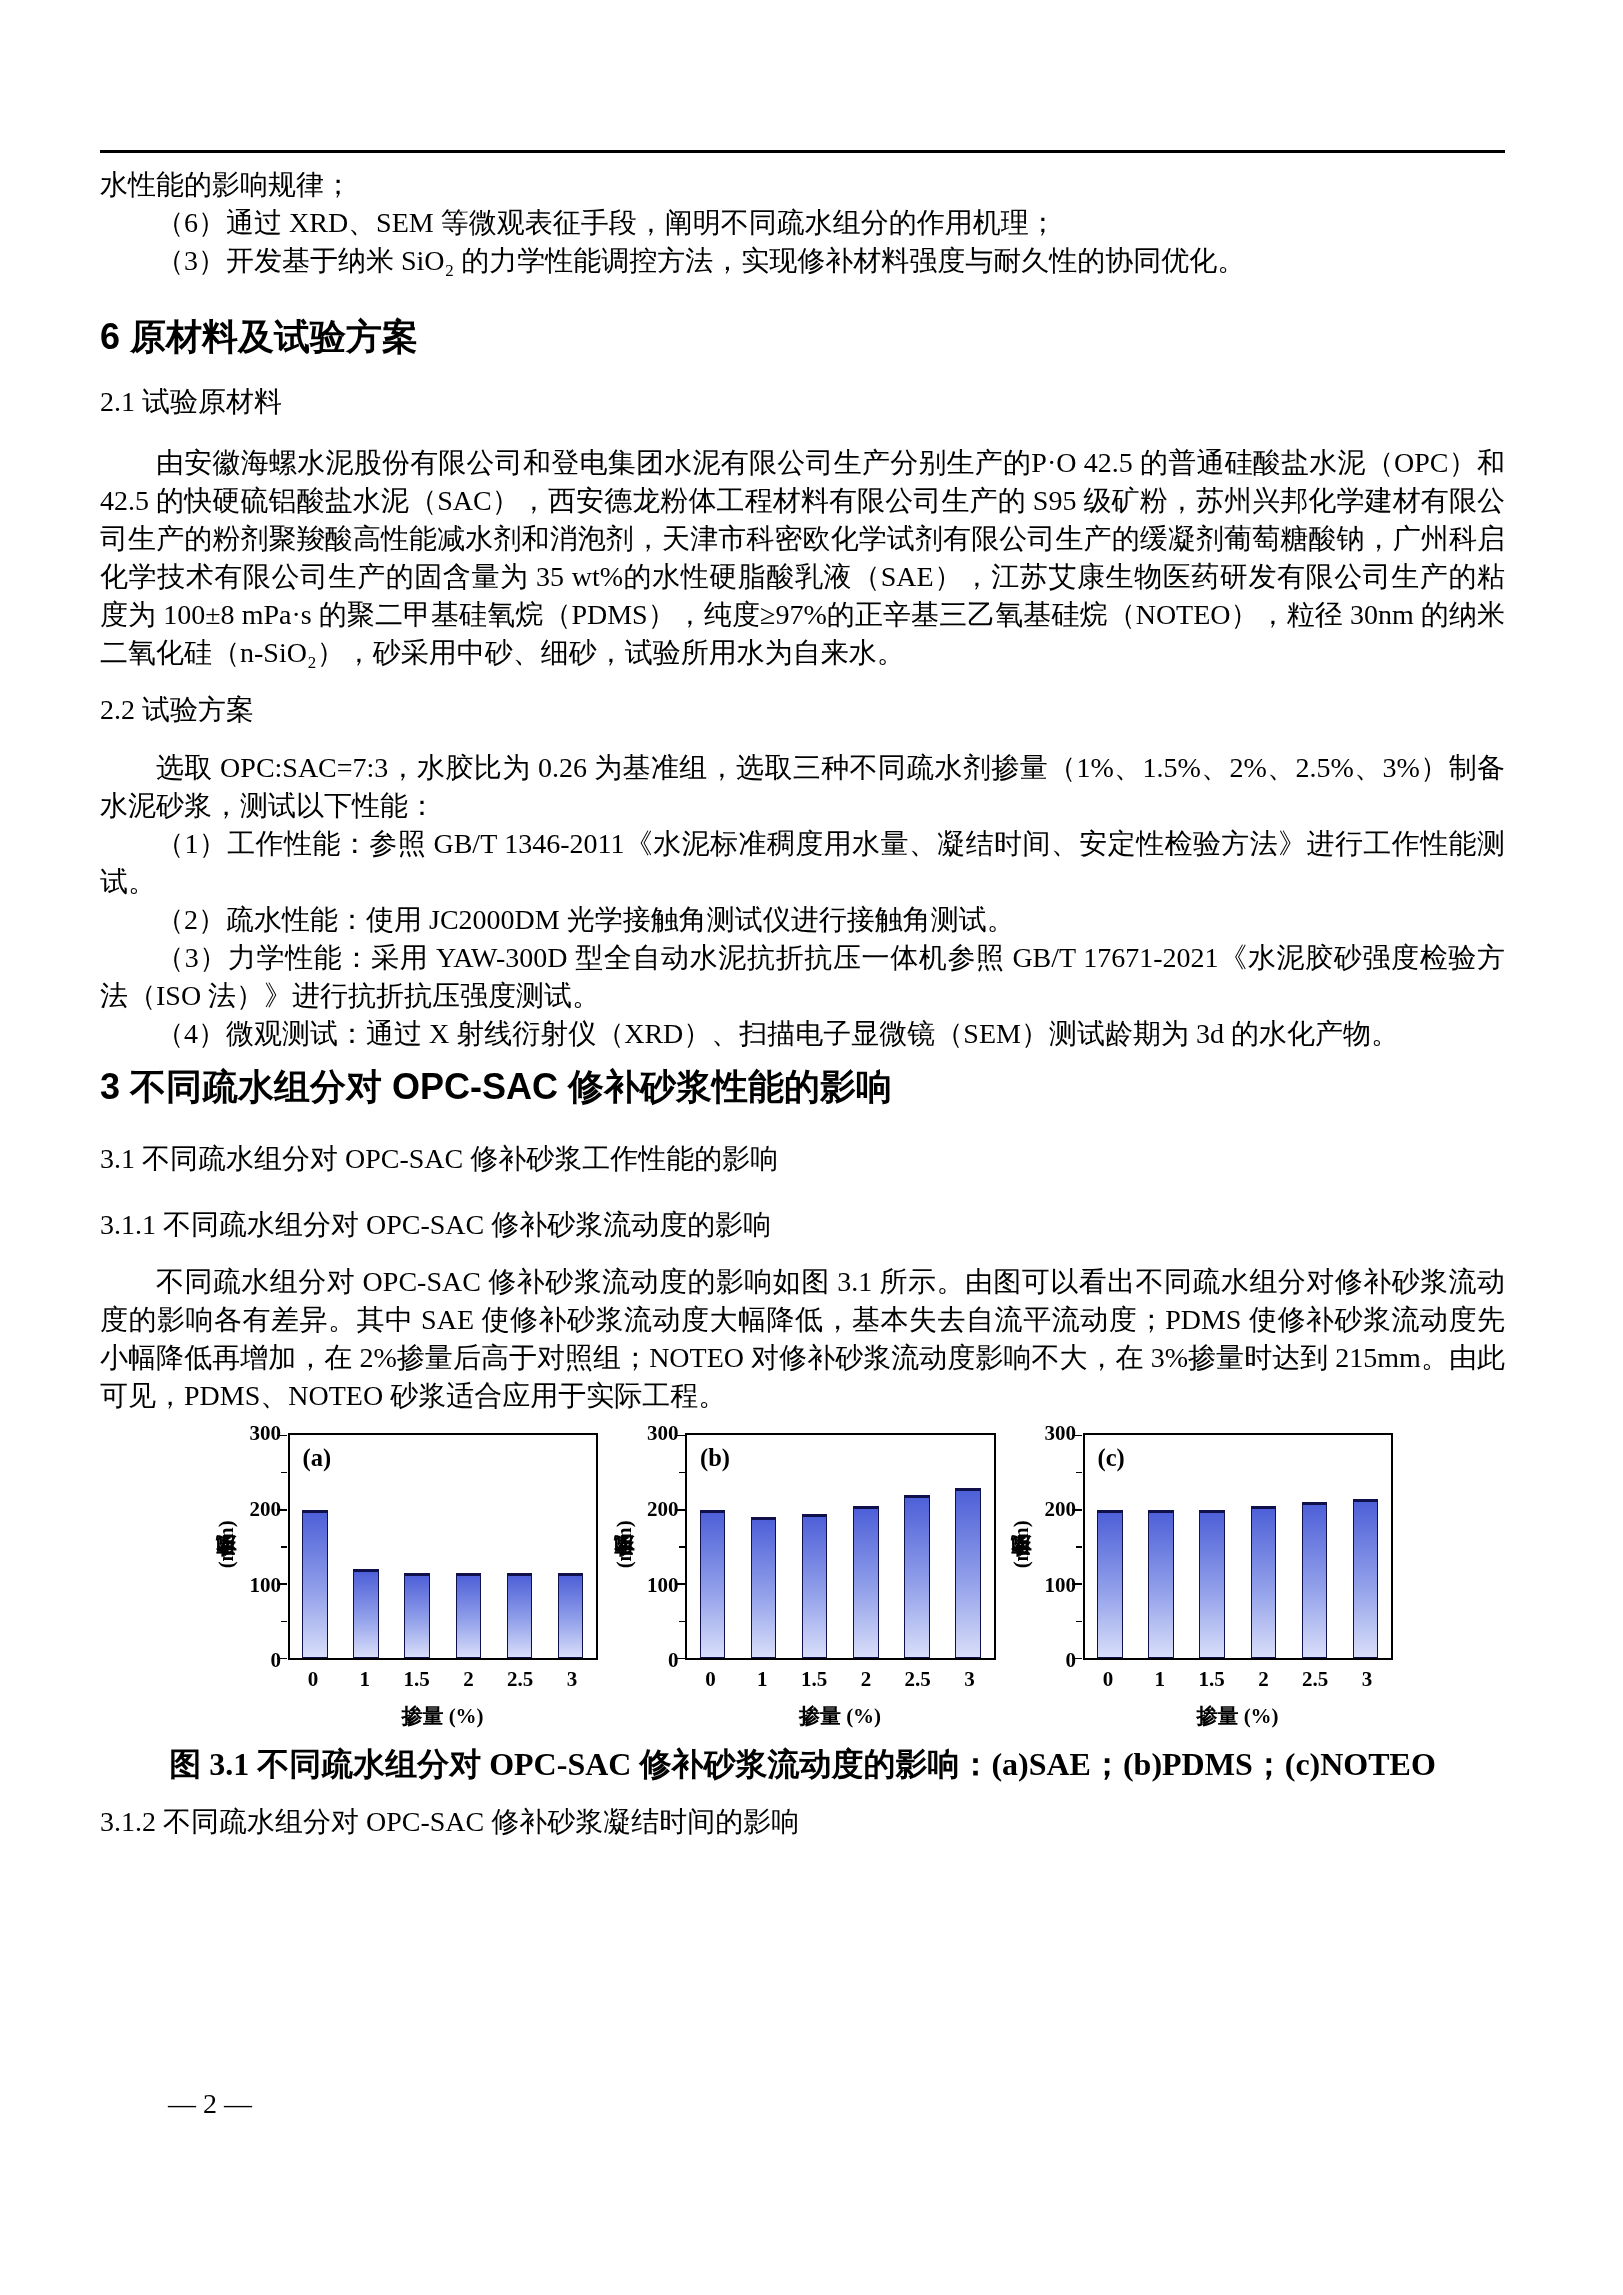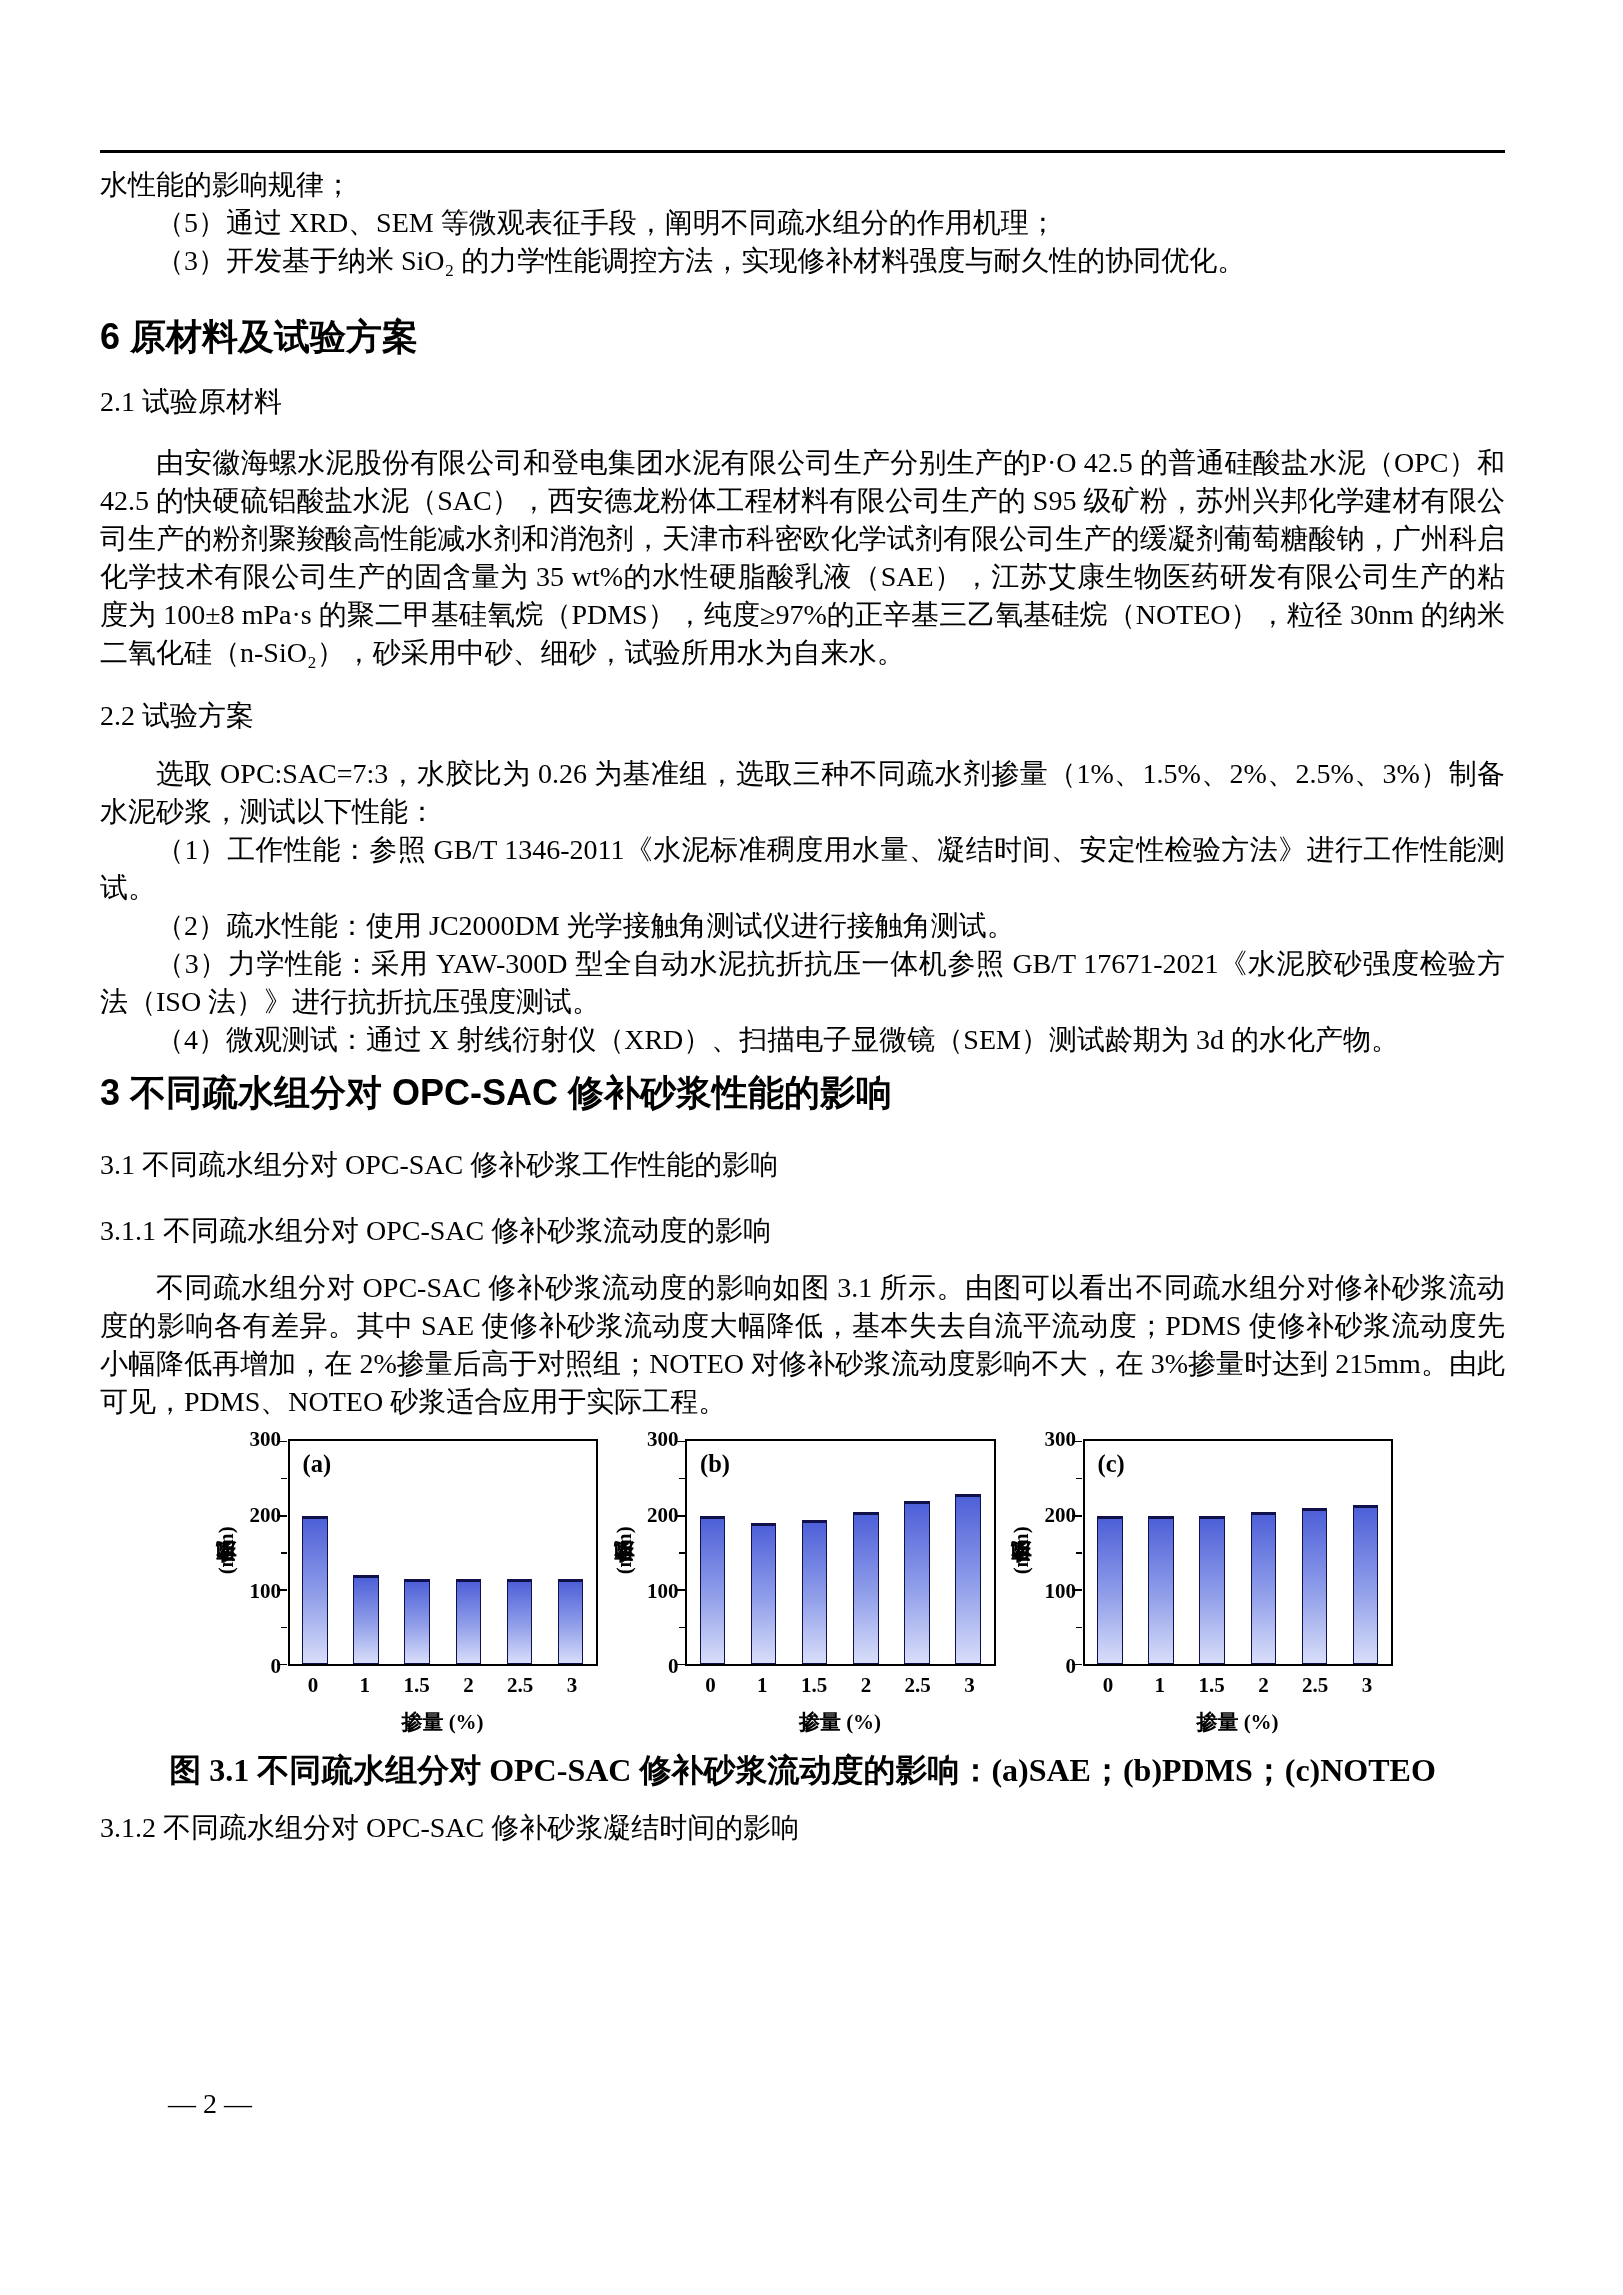--- a/index.html
+++ b/index.html
@@ -39,21 +39,21 @@
   h2.h-minor {
     font-size: 28px;
     font-weight: normal;
     line-height: 38px;
     margin: 0;
     font-family: "Liberation Serif", "DejaVu Serif", serif;
   }
   #sec2-title   { margin-top: 34px; }
   #sec21-title  { margin-top: 23px; }
   #para-materials { margin-top: 23px; }
-  #sec22-title  { margin-top: 25px; }
+  #sec22-title  { margin-top: 19px; }
   #para-plan    { margin-top: 19.6px; }
   #sec3-title   { margin-top: 11.5px; }
   #sec31-title  { margin-top: 29.5px; }
   #sec311-title { margin-top: 28px; }
   #para-fluidity{ margin-top: 19.6px; }
   #sec312-title { margin-top: 18px; }
   #para-setting { margin-top: 19.6px; }
 
   
   .figure-row {
@@ -165,21 +165,21 @@
   }
 </style>
 </head>
 <body>
 
 <div class="page">
 
   <div class="header-rule"></div>
 
   <p class="body noindent first-after-rule">水性能的影响规律；</p>
-  <p class="body">（5）通过 XRD、SEM 等微观表征手段，阐明不同疏水组分的作用机理；</p>
+  <p class="body">（6）通过 XRD、SEM 等微观表征手段，阐明不同疏水组分的作用机理；</p>
   <p class="body">（3）开发基于纳米 SiO₂ 的力学性能调控方法，实现修补材料强度与耐久性的协同优化。</p>
 
   <h1 class="h-major" id="sec2-title">6 原材料及试验方案</h1>
 
   <h2 class="h-minor" id="sec21-title">2.1 试验原材料</h2>
 
   <p class="body" id="para-materials">由安徽海螺水泥股份有限公司和登电集团水泥有限公司生产分别生产的P·O 42.5 的普通硅酸盐水泥（OPC）和 42.5 的快硬硫铝酸盐水泥（SAC），西安德龙粉体工程材料有限公司生产的 S95 级矿粉，苏州兴邦化学建材有限公司生产的粉剂聚羧酸高性能减水剂和消泡剂，天津市科密欧化学试剂有限公司生产的缓凝剂葡萄糖酸钠，广州科启化学技术有限公司生产的固含量为 35 wt%的水性硬脂酸乳液（SAE），江苏艾康生物医药研发有限公司生产的粘度为 100±8 mPa·s 的聚二甲基硅氧烷（PDMS），纯度≥97%的正辛基三乙氧基硅烷（NOTEO），粒径 30nm 的纳米二氧化硅（n-SiO₂），砂采用中砂、细砂，试验所用水为自来水。</p>
 
   <h2 class="h-minor" id="sec22-title">2.2 试验方案</h2>
 

